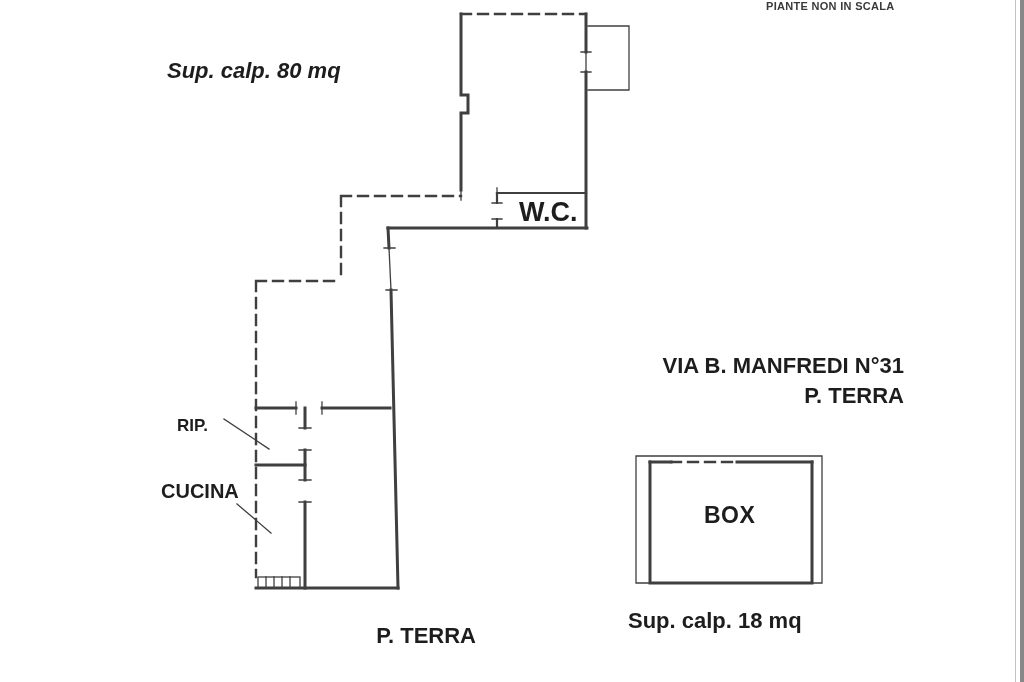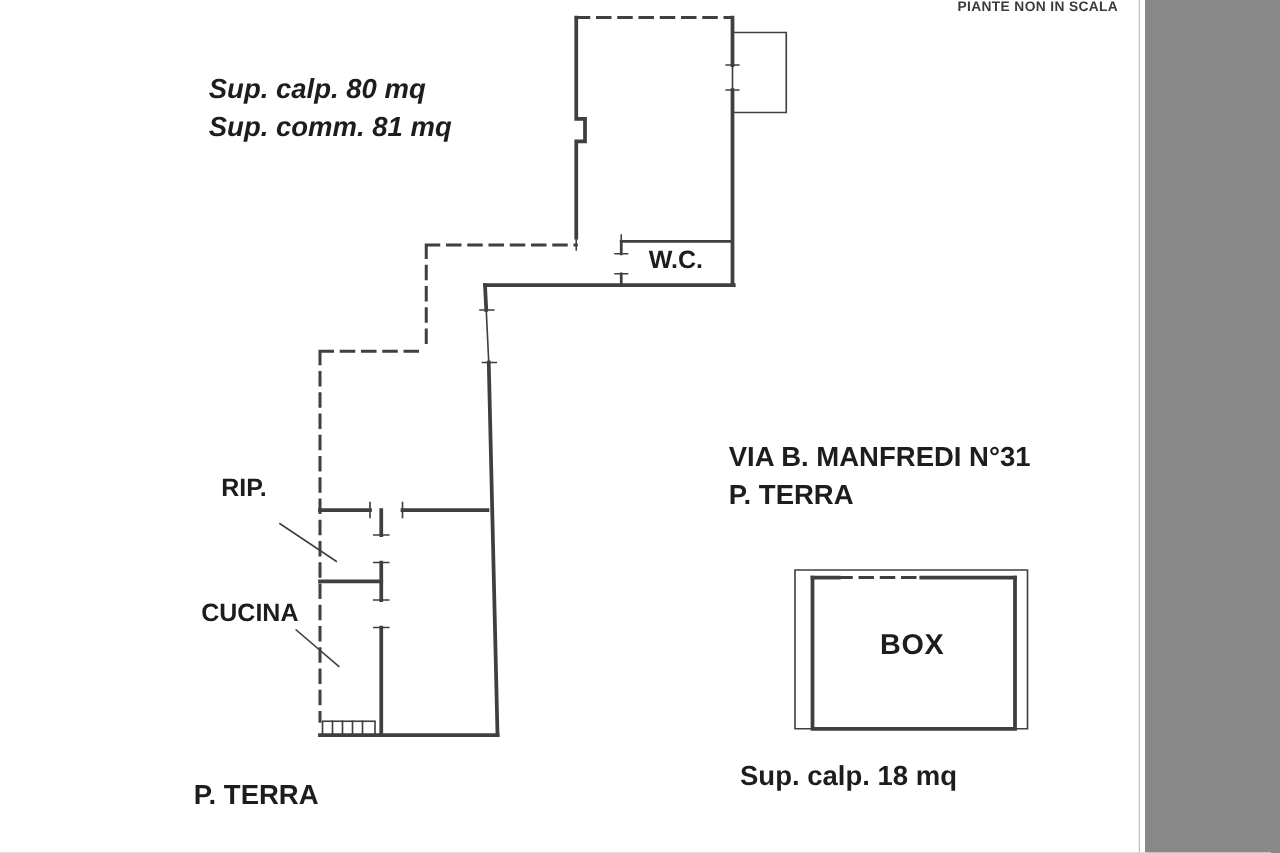--- a/index.html
+++ b/index.html
@@ -1,42 +1,42 @@
 <!DOCTYPE html>
 <html style="--line: #3f3f3f; --text: #1d1d1d; --note: #3a3a3a; --bg: #ffffff;"><head>
 <meta charset="utf-8">
 <style>
   :root { --line:#3f3f3f; --text:#1d1d1d; --note:#3a3a3a; --bg:#ffffff; }
   * { margin:0; padding:0; box-sizing:border-box; }
   body { background:#888; font-family:"Liberation Sans","DejaVu Sans",sans-serif; }
   .page {
-    position:relative; width:916px; height:682px;
+    position:relative; width:1020px; height:682px;
     background:var(--bg); overflow:hidden;
   }
   .edge-line {
     position:absolute; top:0; right:4px; width:1px; height:100%;
     background:#c2c2c2;
   }
   svg.plan { position:absolute; left:0; top:0; }
   svg.plan path, svg.plan rect { fill:none; stroke:var(--line); stroke-linecap:square; }
   .w3 { stroke-width:3; }
   .w2 { stroke-width:2.2; }
   .w1 { stroke-width:1.3; }
   .dash { stroke-width:2.4; stroke-dasharray:10 7; }
   .txt { position:absolute; color:var(--text); font-weight:700; white-space:nowrap; }
   .note {
     position:absolute; left:766px; top:0px; font-size:11px; font-weight:600;
     color:var(--note); letter-spacing:.3px; white-space:nowrap;
   }
   .sup-left  { left:167px; top:55px;  font-size:22px; line-height:31px;font-style:italic; }
-  .sup-right { left:592px; top:605px; font-size:22px; line-height:31px; }
-  .wc        { left:519px; top:197px; font-size:20px; }
-  .rip       { left:177px; top:380px; font-size:20px; }
+  .sup-right { left:628px; top:605px; font-size:22px; line-height:31px; }
+  .wc        { left:519px; top:197px; font-size:27px; }
+  .rip       { left:177px; top:416px; font-size:17px; }
   .cucina    { left:161px; top:480px; font-size:20px; }
-  .addr { text-align:left; font-size:22px; line-height:30px; }
+  .addr { text-align:right; font-size:22px; line-height:30px; }
   .addr-left  { left:155px; top:621px; width:321px; }
   .addr-right { left:583px; top:351px; width:321px; }
   .box-label  { left:704px; top:502px; font-size:23px; letter-spacing:.5px; }
 </style>
 </head>
 <body>
 
 <div class="page">
 
   <div class="edge-line"></div>
@@ -89,21 +89,20 @@
       <path class="w3" d="M650 462 H671 M737 462 H812"></path>
       <path class="dash" d="M671 462 H737"></path>
     </g>
   </svg>
 
   <div>
     <div class="note">PIANTE NON IN SCALA</div>
 
     <div class="txt sup-left">
       <div>Sup. calp. 80 mq</div>
-      <div>Sup. comm. 81 mq</div>
     </div>
 
     <div class="txt wc">W.C.</div>
     <div class="txt rip">RIP.</div>
     <div class="txt cucina">CUCINA</div>
 
     <div class="txt addr addr-left">
       <div>P. TERRA</div>
     </div>
 

